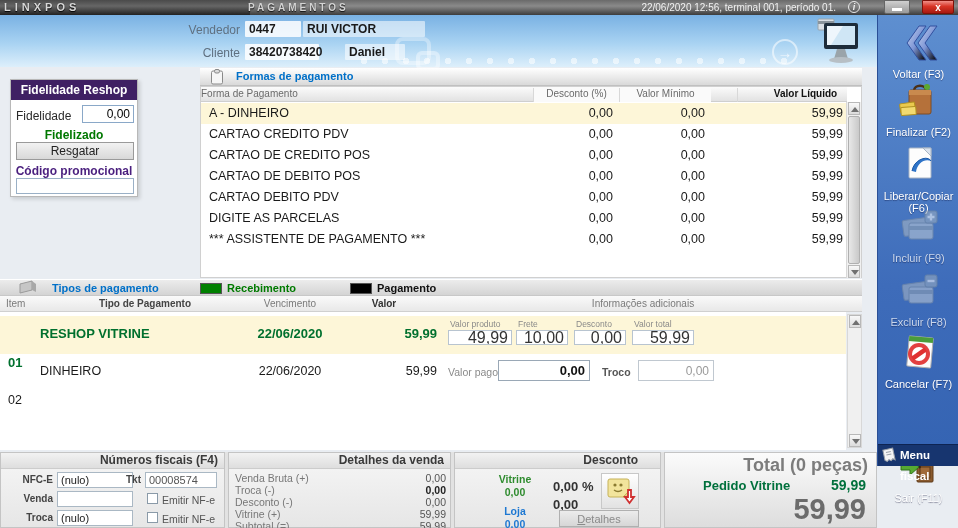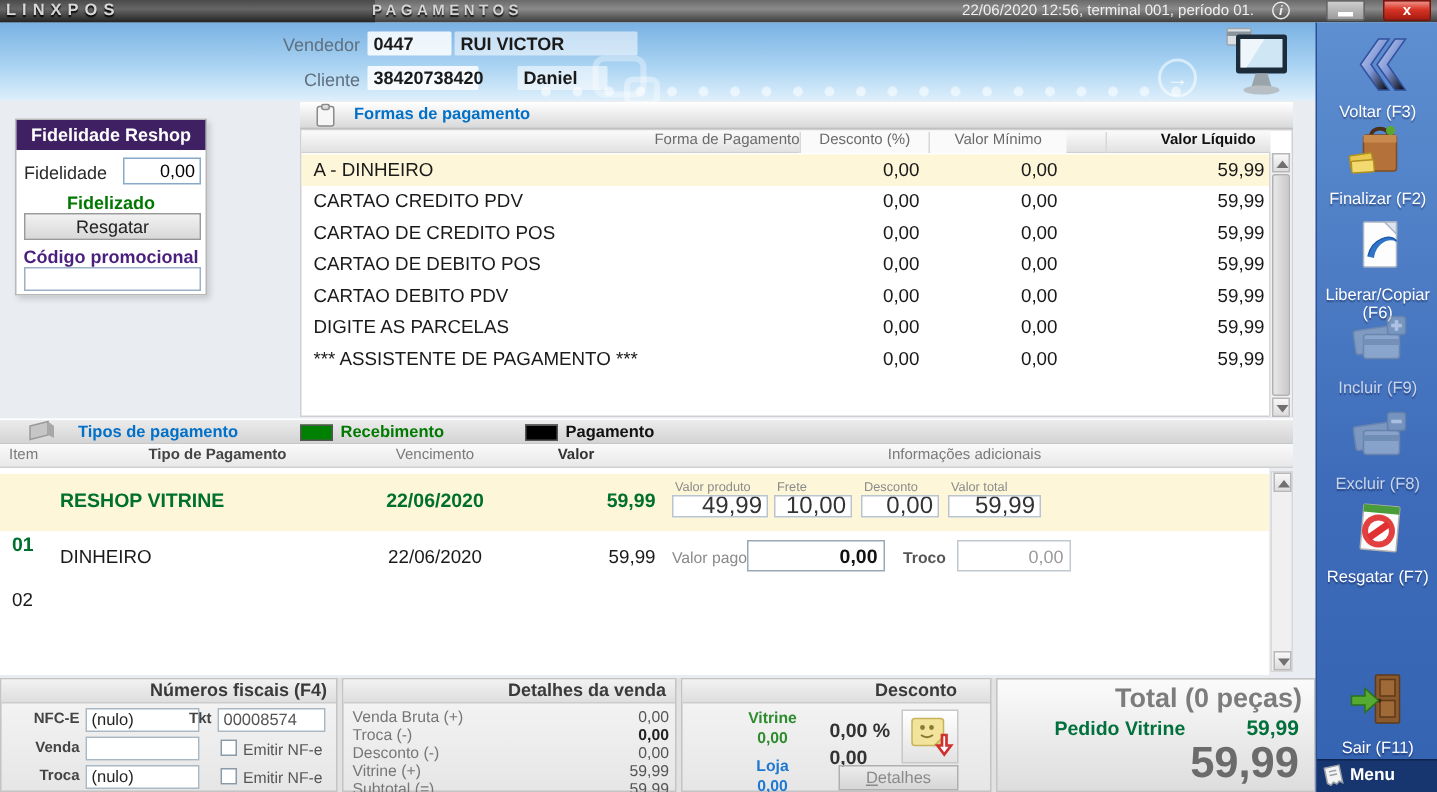--- a/index.html
+++ b/index.html
@@ -60,21 +60,21 @@
   .codinput { left:5px; top:98px; width:118px; height:16px; border:1px solid #9ab0c6; background:#fff; }
 
   
   .formas-bar { left:200px; top:68px; width:662px; height:18px;
     background:linear-gradient(#ffffff,#d9d9d9); border-bottom:1px solid #c0c0c0; }
   .formas-title { left:36px; top:2px; font-size:11px; font-weight:bold; color:#0070c8; }
   .ftable { left:200px; top:86px; width:662px; height:192px; background:#fff; border:1px solid #d0d0d0; }
   .fthead { left:0; top:0; width:646px; height:15px; background:linear-gradient(#fbfbfb,#e2e2e2);
     border-bottom:1px solid #cfcfcf; font-size:10px; color:#6a6a6a; }
   .fthead span { position:absolute; top:1px; }
-  .fth-forma  { left:0; width:332px; text-align:right; }
+  .fth-forma  { left:0; width:332px; text-align:left; }
   .fth-desc   { left:332px; width:86px; text-align:center; border-left:1px solid #d8d8d8; background:#fafafa; height:14px; }
   .fth-min    { left:418px; width:92px; text-align:center; border-left:1px solid #d8d8d8; background:#fafafa; height:14px; }
   .fth-liq    { left:510px; width:136px; text-align:center; font-weight:bold; color:#111; border-left:1px solid #d8d8d8; height:14px;margin-left:26px; }
   .frow { left:0; width:646px; height:21px; font-size:12.5px; color:#1a1a1a; line-height:21px; }
   .frow.hl { background:#fdf6d8; }
   .frow .fname { position:absolute; left:8px; }
   .frow .fv1 { position:absolute; left:332px; width:80px; text-align:right; }
   .frow .fv2 { position:absolute; left:418px; width:86px; text-align:right; }
   .frow .fv3 { position:absolute; left:510px; width:132px; text-align:right; }
   .vscroll { position:absolute; right:0; top:15px; width:15px; height:176px; background:#f0f0f0; border-left:1px solid #d8d8d8; }
@@ -154,21 +154,21 @@
     background:linear-gradient(#ececec,#d6d6d6); border:1px solid #b0b0b0;
     font-size:11px; color:#8a8a8a; text-align:center; line-height:16px; }
   .detalhes-btn u { text-decoration:underline; }
   .p-total { left:664px; width:213px; background:linear-gradient(#fbfbfb,#dddddd); }
   .total-title { position:absolute; right:8px; top:2px; font-size:18px; font-weight:bold; color:#7c7c7c; }
   .pedido-label { position:absolute; left:38px; top:25px; font-size:13px; font-weight:bold; color:#00703c; }
   .pedido-val { position:absolute; right:10px; top:24px; font-size:14px; font-weight:bold; color:#00703c; }
   .total-big { position:absolute; right:10px; top:40px; font-size:29px; font-weight:bold; color:#6b6b6b; }
 
   
-  .sidebar { left:877px; top:15px; width:81px; height:513px;
+  .sidebar { left:877px; top:15px; width:81px; height:451px;
     background:linear-gradient(180deg,#5e8fd0,#3e6cba 60%,#3463b2); border-left:1px solid #2a4f96; }
   .sbbtn { position:absolute; left:0; width:81px; text-align:center; }
   .sbbtn .lbl { display:block; margin-top:1px; font-size:11px; color:#fff; text-shadow:0 1px 1px rgba(0,0,40,.4); }
   .sbbtn.dim .lbl { color:#c9d6ec; }
   .menufiscal { position:absolute; left:0; bottom:0; width:81px; height:22px; background:#17356f;
     border-top:1px solid #0e2452; color:#fff; font-size:11.5px; font-weight:bold; line-height:21px; text-align:left; padding-left:22px; }
   .mf-icon { position:absolute; left:2px; top:2px; }
 
   .ico { display:inline-block; }
 </style>
@@ -487,21 +487,21 @@
     </div>
 
     <div class="sbbtn" style="top:318px;">
       <svg class="ico" width="44" height="40" viewBox="0 0 44 40">
         <rect x="11" y="4" width="24" height="30" rx="1" fill="#fbfbfb" stroke="#b0b0b0" transform="rotate(5 23 19)"></rect>
         <rect x="11" y="4" width="24" height="5" fill="#4a9c3a" transform="rotate(5 23 19)"></rect>
         <circle cx="22" cy="21" r="11" fill="#e03030" opacity="0.92"></circle>
         <circle cx="22" cy="21" r="7" fill="#ffffff"></circle>
         <rect x="14" y="18.7" width="16" height="4.6" fill="#e03030" transform="rotate(-35 22 21)"></rect>
       </svg>
-      <span class="lbl">Resgatar (F7)</span>
+      <span class="lbl">Cancelar (F7)</span>
     </div>
 
     <div class="sbbtn" style="top:432px;">
       <svg class="ico" width="44" height="40" viewBox="0 0 44 40">
         <rect x="20" y="3" width="16" height="32" rx="1" fill="#8a5a2e" stroke="#5e3a18"></rect>
         <rect x="23" y="6" width="10" height="11" fill="#a06a38" stroke="#5e3a18"></rect>
         <rect x="23" y="20" width="10" height="11" fill="#a06a38" stroke="#5e3a18"></rect>
         <circle cx="22.5" cy="20" r="1.4" fill="#3a2410"></circle>
         <path d="M4 17 h9 v-5 l9 8 -9 8 v-5 h-9 z" fill="#56aa32" stroke="#2e7018"></path>
       </svg>

